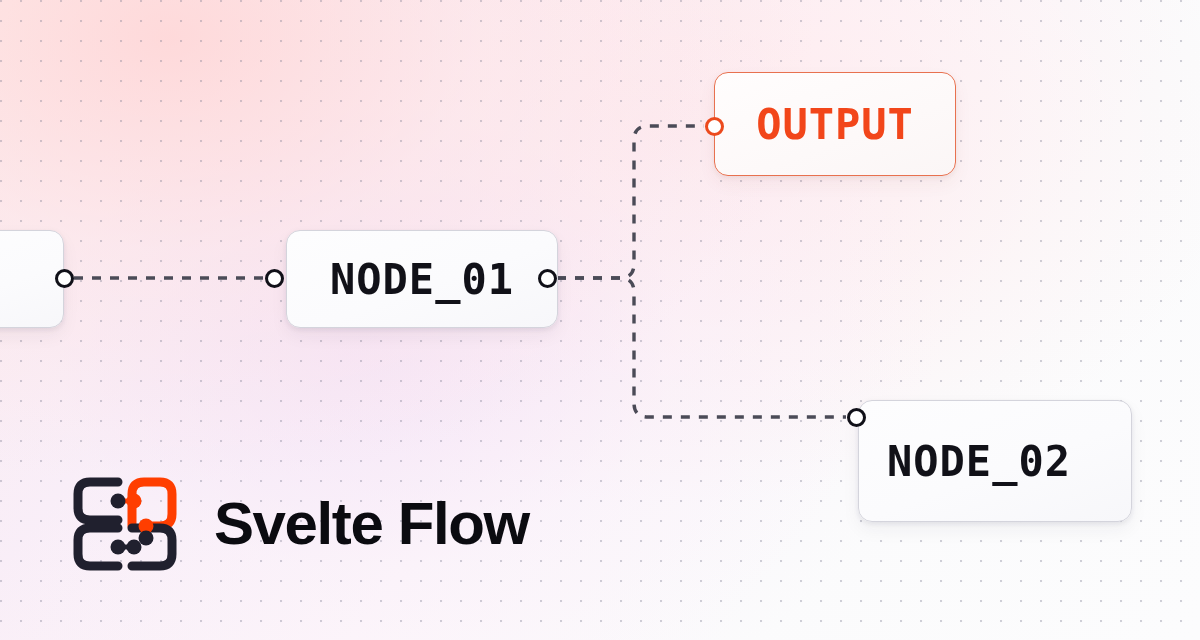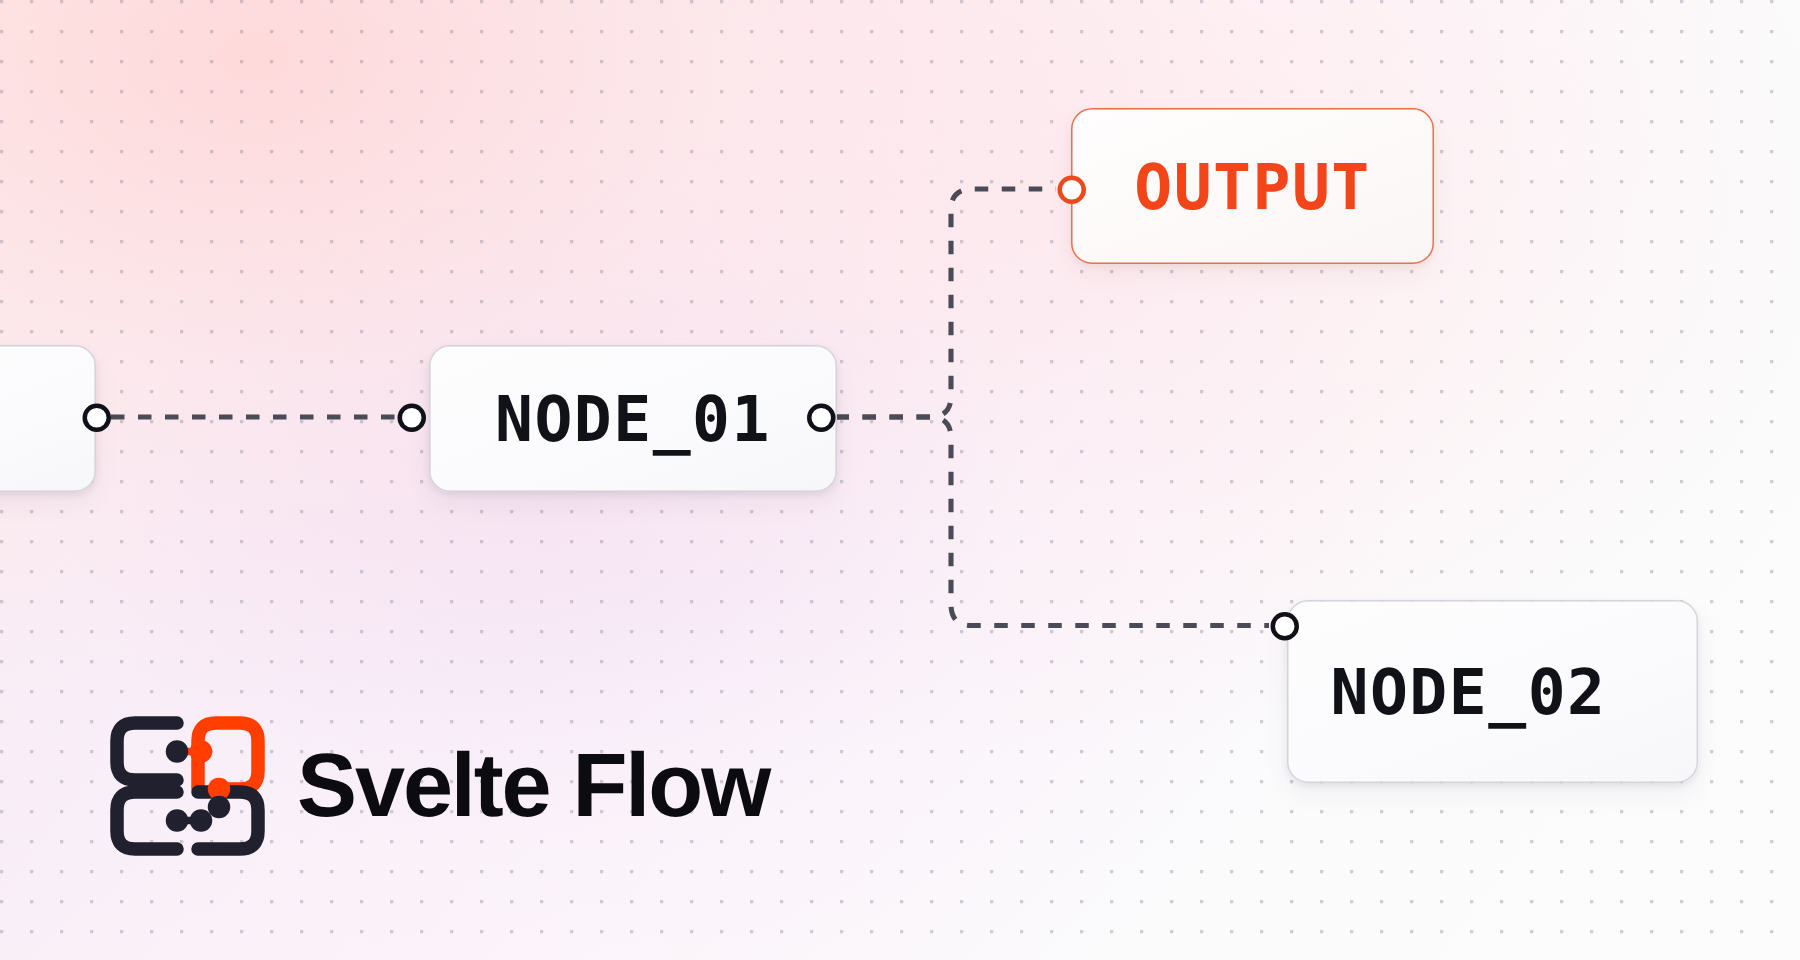--- a/index.html
+++ b/index.html
@@ -121,21 +121,21 @@
   .handle.accent {
     border-color: #ec4a1d;
   }
   
   .logo-wrap {
     position: absolute;
     left: 72px;
     top: 476px;
     display: flex;
     align-items: center;
-    gap: 20px;
+    gap: 36px;
   }
   .logo-mark {
     width: 106px;
     height: 96px;
     display: block;
   }
   .logo-text {
     font-family: "Liberation Sans", sans-serif;
     font-size: 60px;
     font-weight: 700;

